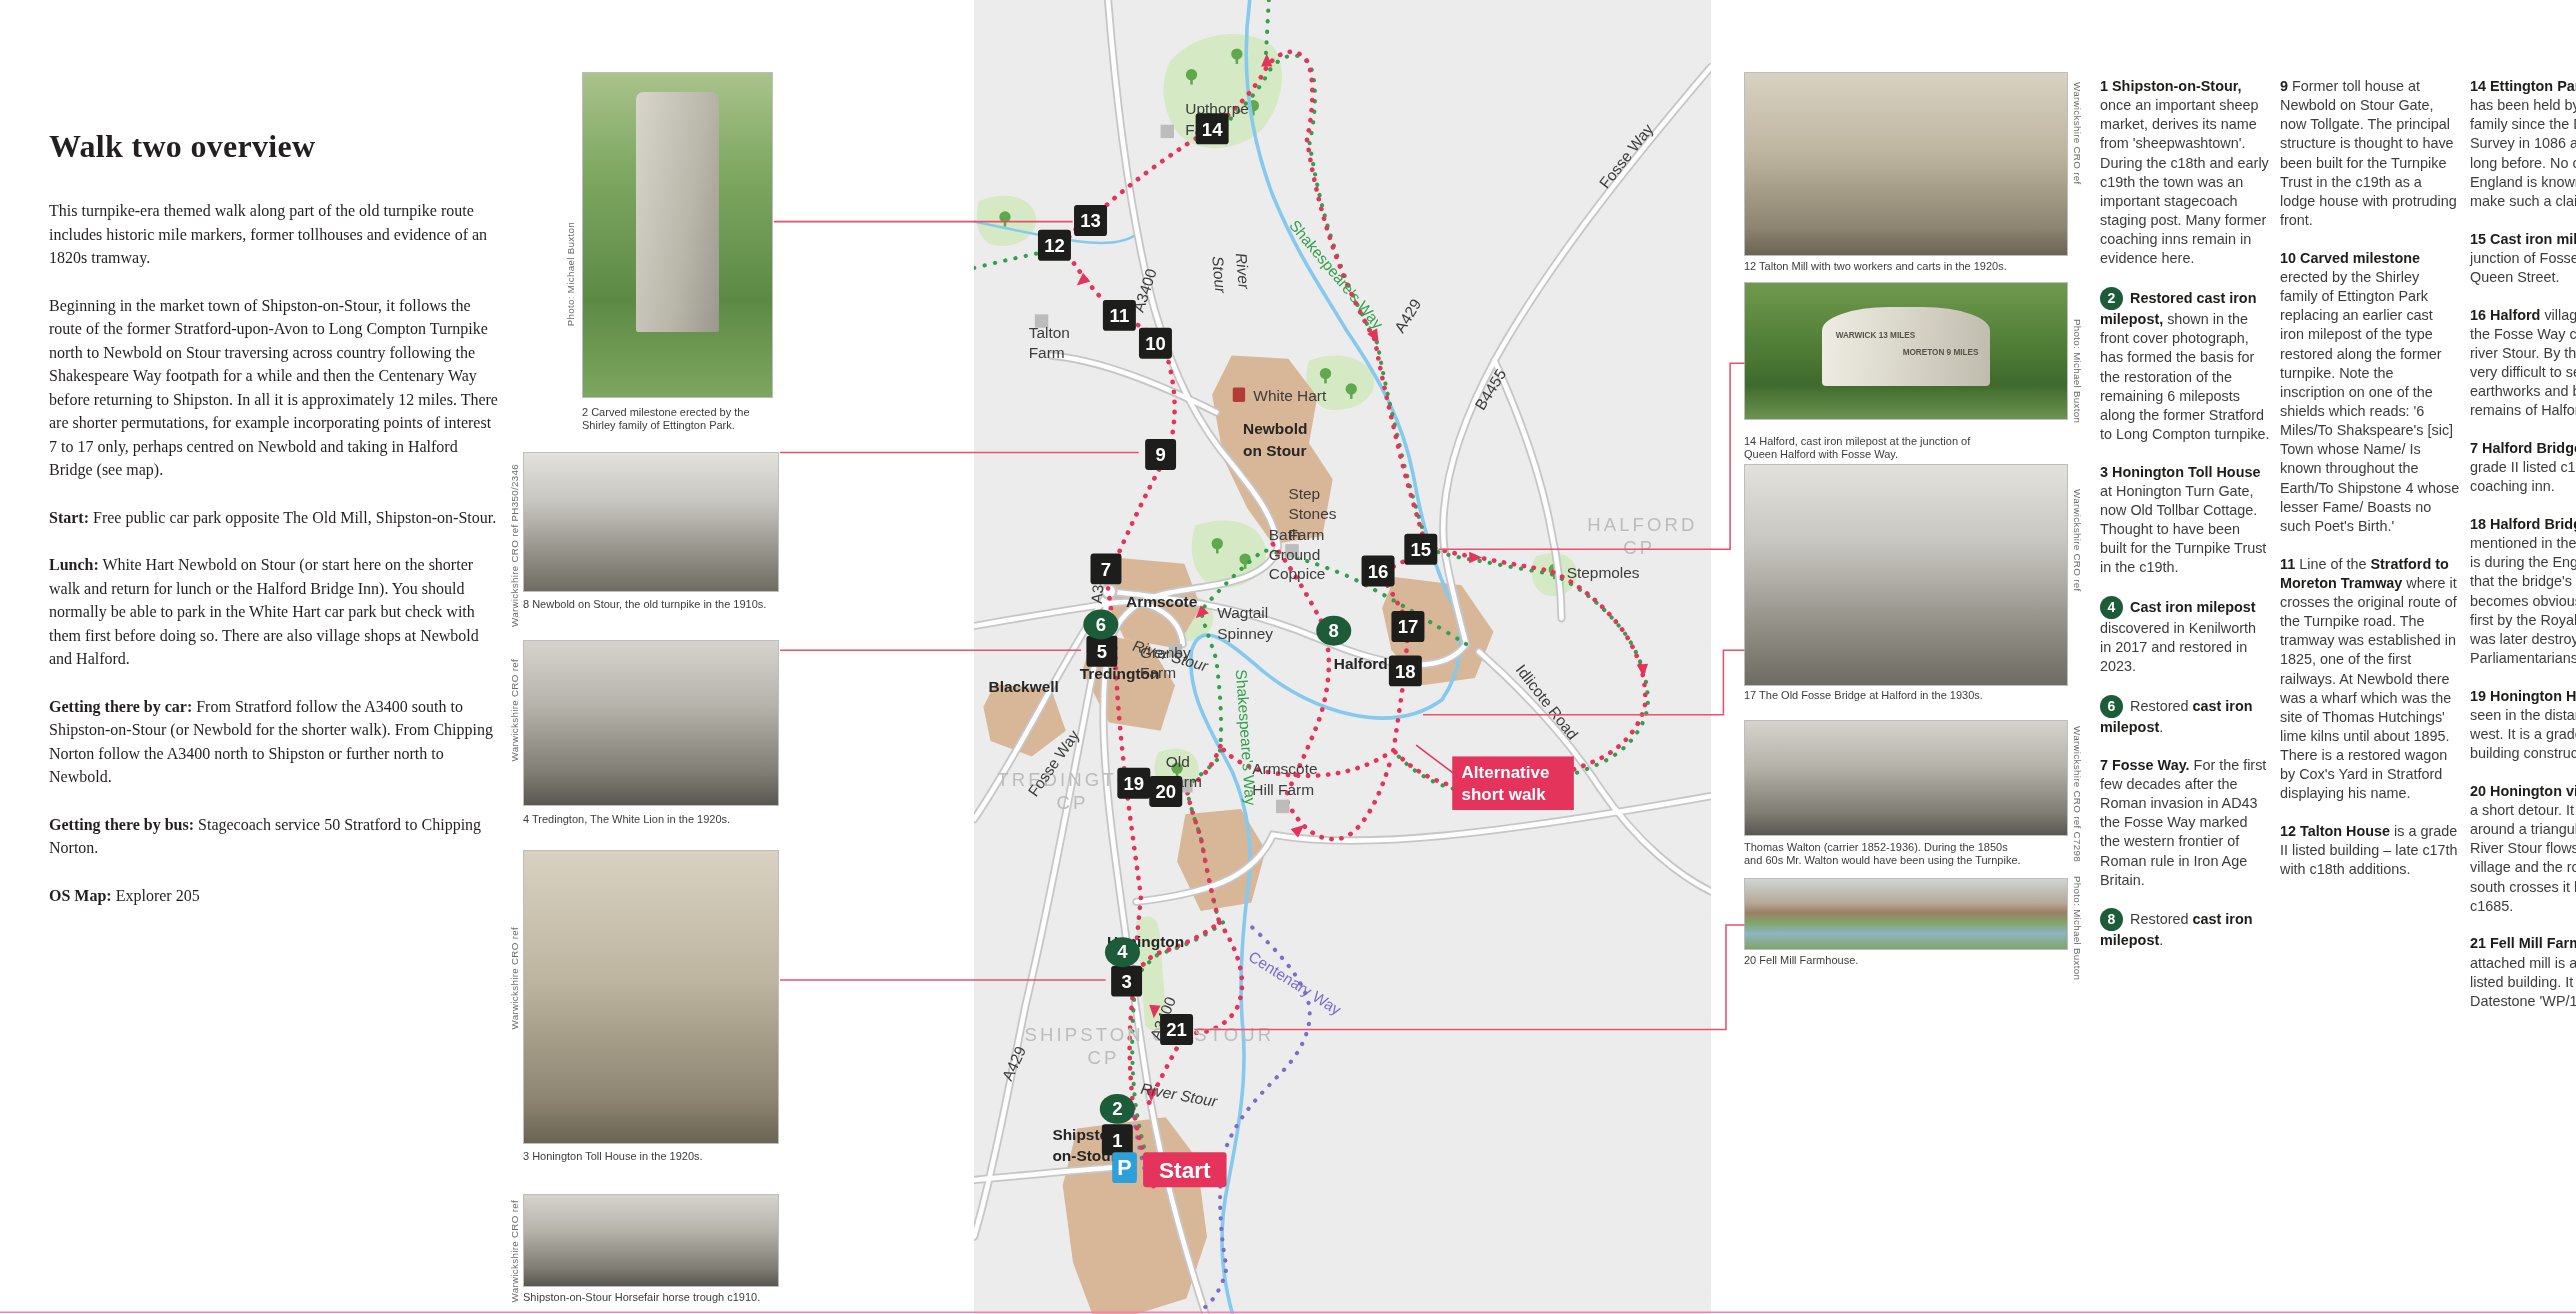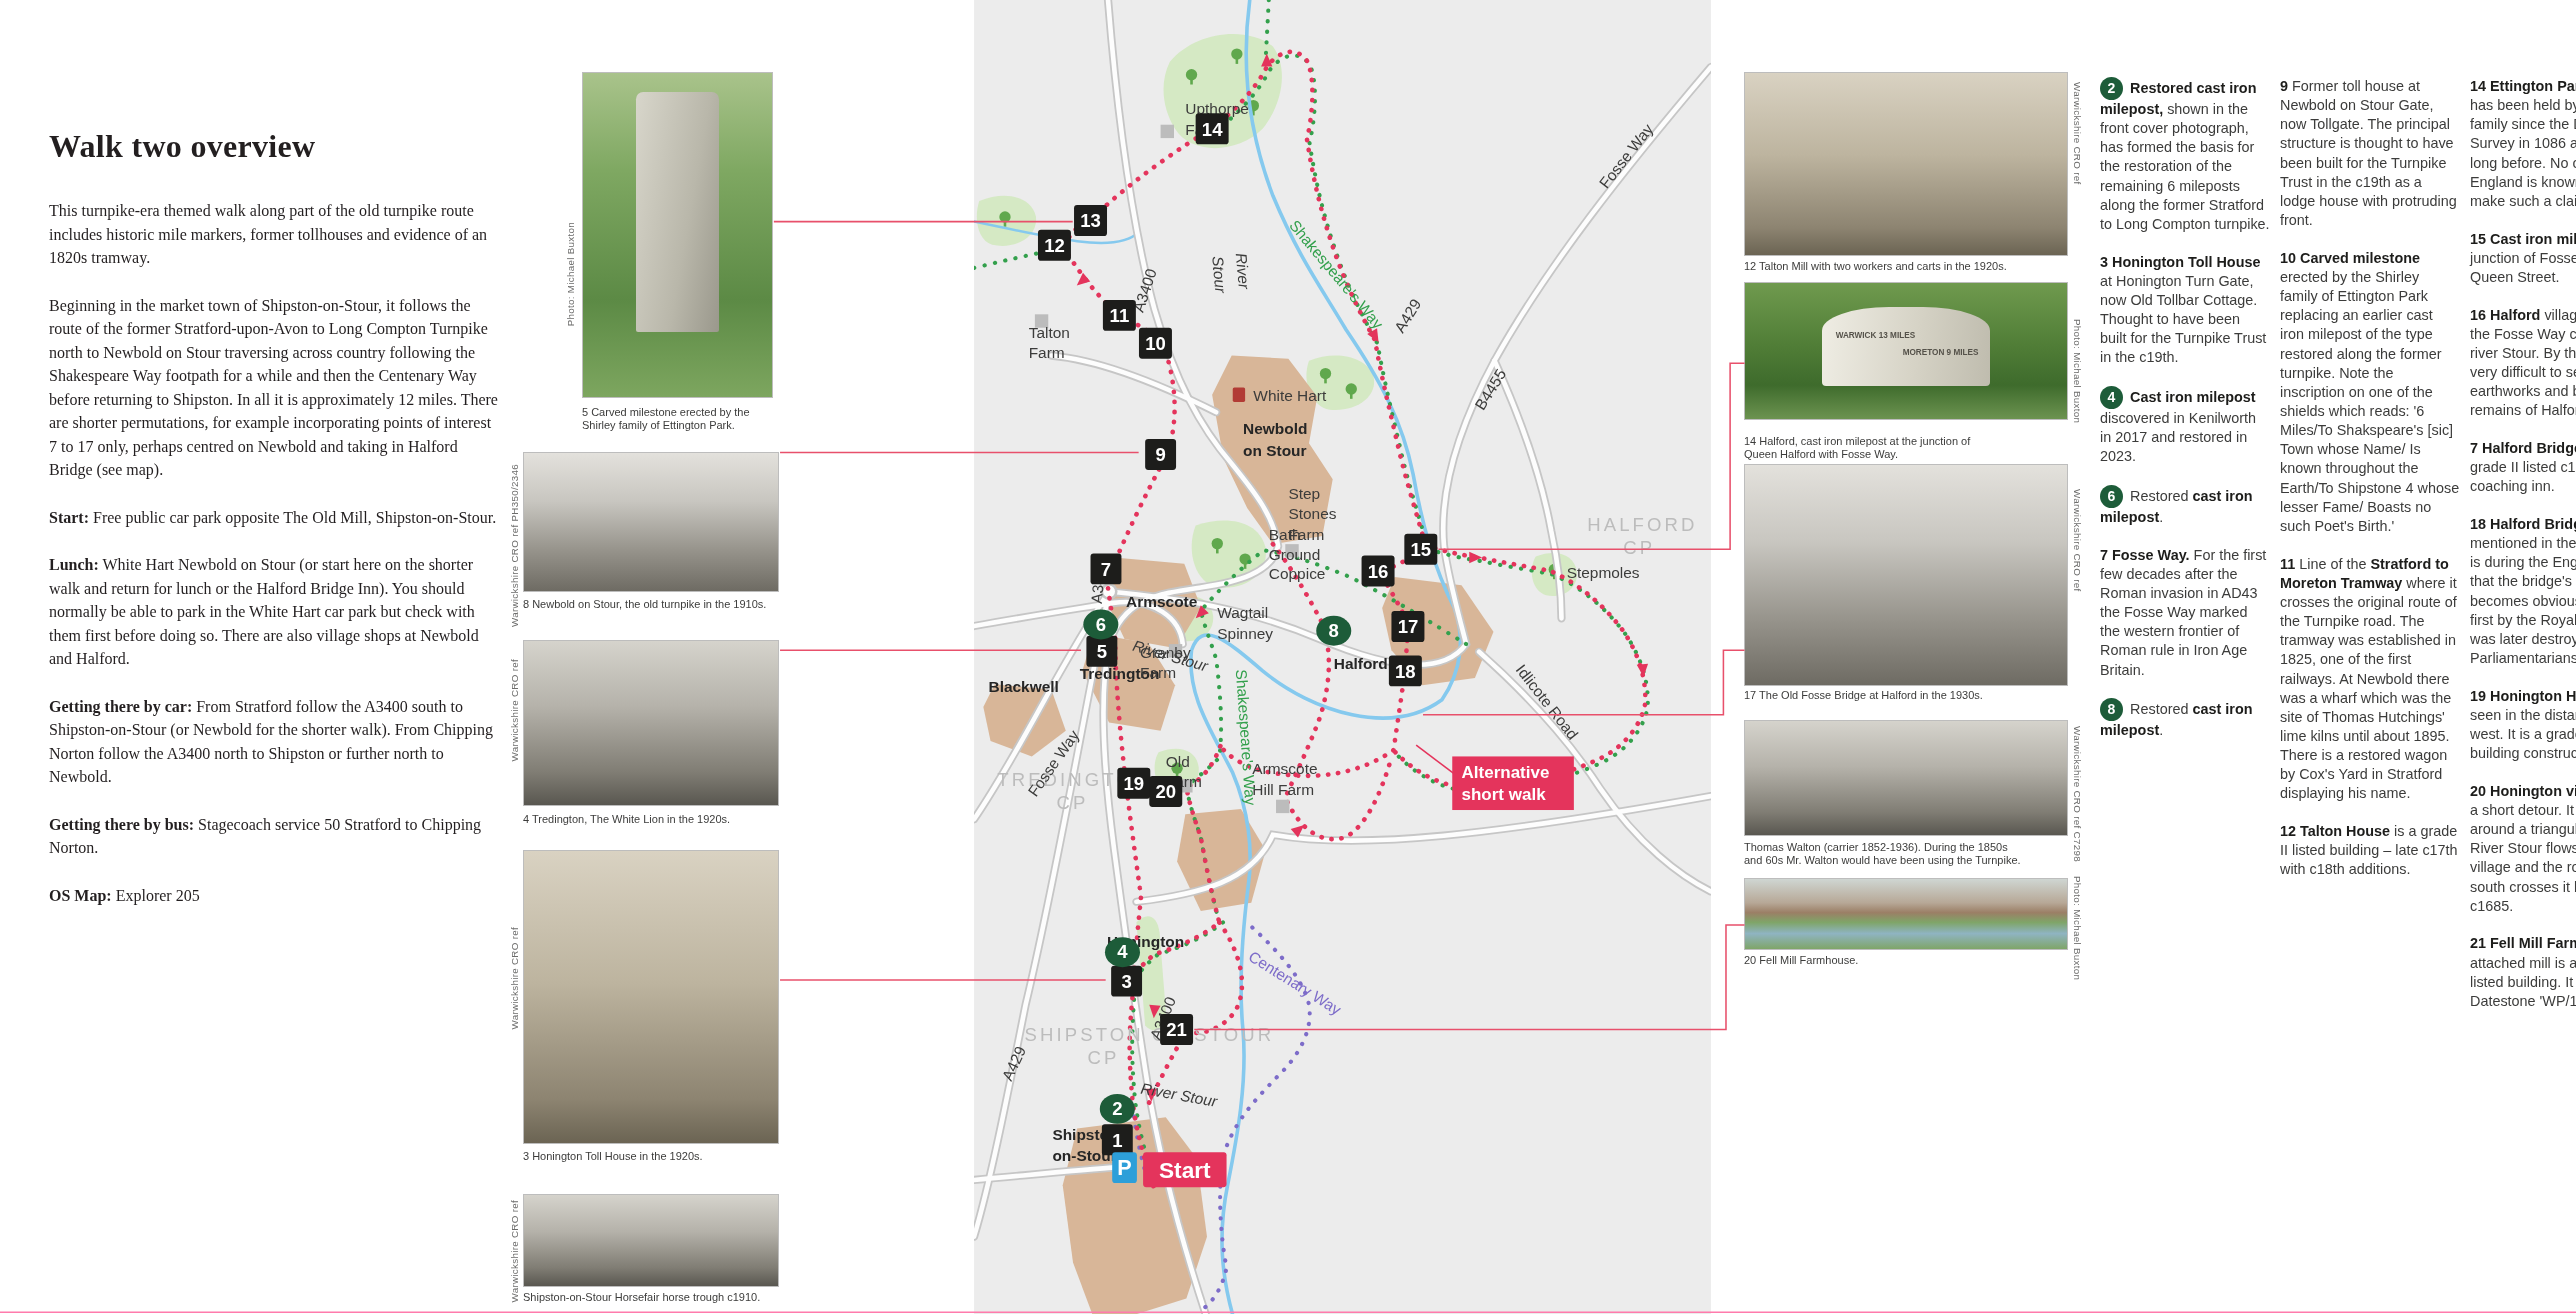--- a/index.html
+++ b/index.html
@@ -64,21 +64,21 @@
   <p><b>Getting there by car:</b><span> From Stratford follow the A3400 south to Shipston-on-Stour (or Newbold for the shorter walk). From Chipping Norton follow the A3400 north to Shipston or further north to Newbold.</span></p>
   <p><b>Getting there by bus:</b><span> Stagecoach service 50 Stratford to Chipping Norton.</span></p>
   <p><b>OS Map:</b><span> Explorer 205</span></p>
 </div>
 
 <figure>
   <div class="photo ph-stone" style="left:582px;top:72px;width:191px;height:326px;">
       <div class="stone"></div>
     </div>
   <span class="vcred" style="left:565px;top:222px;">Photo: Michael Buxton</span>
-  <figcaption class="cap wrap" style="left:582px;top:406px;width:196px;">5 Carved milestone erected by the Shirley family of Ettington Park.</figcaption>
+  <figcaption class="cap wrap" style="left:582px;top:406px;width:196px;">2 Carved milestone erected by the Shirley family of Ettington Park.</figcaption>
 </figure>
 <figure>
   <div class="photo ph-bw" style="left:523px;top:452px;width:256px;height:140px;"></div>
   <span class="vcred" style="left:509px;top:464px;">Warwickshire CRO ref PH350/2346</span>
   <figcaption class="cap" style="left:523px;top:598px;">8 Newbold on Stour, the old turnpike in the 1910s.</figcaption>
 </figure>
 <figure>
   <div class="photo ph-bw2" style="left:523px;top:640px;width:256px;height:166px;"></div>
   <span class="vcred" style="left:509px;top:659px;">Warwickshire CRO ref</span>
   <figcaption class="cap" style="left:523px;top:813px;">4 Tredington, The White Lion in the 1920s.</figcaption>
@@ -404,20 +404,21 @@
     <span>Thomas Walton (carrier 1852-1936). During the 1850s</span><br><span>and 60s Mr. Walton would have been using the Turnpike.</span>
   </figcaption>
 </figure>
 <figure>
   <div class="photo ph-farm" style="left:1744px;top:878px;width:324px;height:72px;"></div>
   <span class="vcred right" style="left:2072px;top:876px;">Photo: Michael Buxton</span>
   <figcaption class="cap" style="left:1744px;top:954px;">20 Fell Mill Farmhouse.</figcaption>
 </figure>
 
 <div id="col1" class="ptcol" style="left:2100px;">
+    <p class="pt"><span class="pnum">1</span> <b>Shipston-on-Stour,</b> once an important sheep market, derives its name from 'sheepwashtown'. During the c18th and early c19th the town was an important stagecoach staging post. Many former coaching inns remain in evidence here.</p>
     <p class="pt"><span class="pnum grn">2</span> <b>Restored cast iron milepost,</b> shown in the front cover photograph, has formed the basis for the restoration of the remaining 6 mileposts along the former Stratford to Long Compton turnpike.</p>
     <p class="pt"><span class="pnum">3</span> <b>Honington Toll House</b> at Honington Turn Gate, now Old Tollbar Cottage. Thought to have been built for the Turnpike Trust in the c19th.</p>
     <p class="pt"><span class="pnum grn">4</span> <b>Cast iron milepost</b> discovered in Kenilworth in 2017 and restored in 2023.</p>
     <p class="pt"><span class="pnum grn">6</span> Restored <b>cast iron milepost</b>.</p>
     <p class="pt"><span class="pnum">7</span> <b>Fosse Way.</b> For the first few decades after the Roman invasion in AD43 the Fosse Way marked the western frontier of Roman rule in Iron Age Britain.</p>
     <p class="pt"><span class="pnum grn">8</span> Restored <b>cast iron milepost</b>.</p>
   </div>
 <div id="col2" class="ptcol" style="left:2280px;width:180px;">
     <p class="pt"><span class="pnum">9</span> <b></b>Former toll house at Newbold on Stour Gate, now Tollgate. The principal structure is thought to have been built for the Turnpike Trust in the c19th as a lodge house with protruding front.</p>
     <p class="pt"><span class="pnum">10</span> <b>Carved milestone</b> erected by the Shirley family of Ettington Park replacing an earlier cast iron milepost of the type restored along the former turnpike. Note the inscription on one of the shields which reads: '6 Miles/To Shakspeare's [sic] Town whose Name/ Is known throughout the Earth/To Shipstone 4 whose lesser Fame/ Boasts no such Poet's Birth.'</p>

